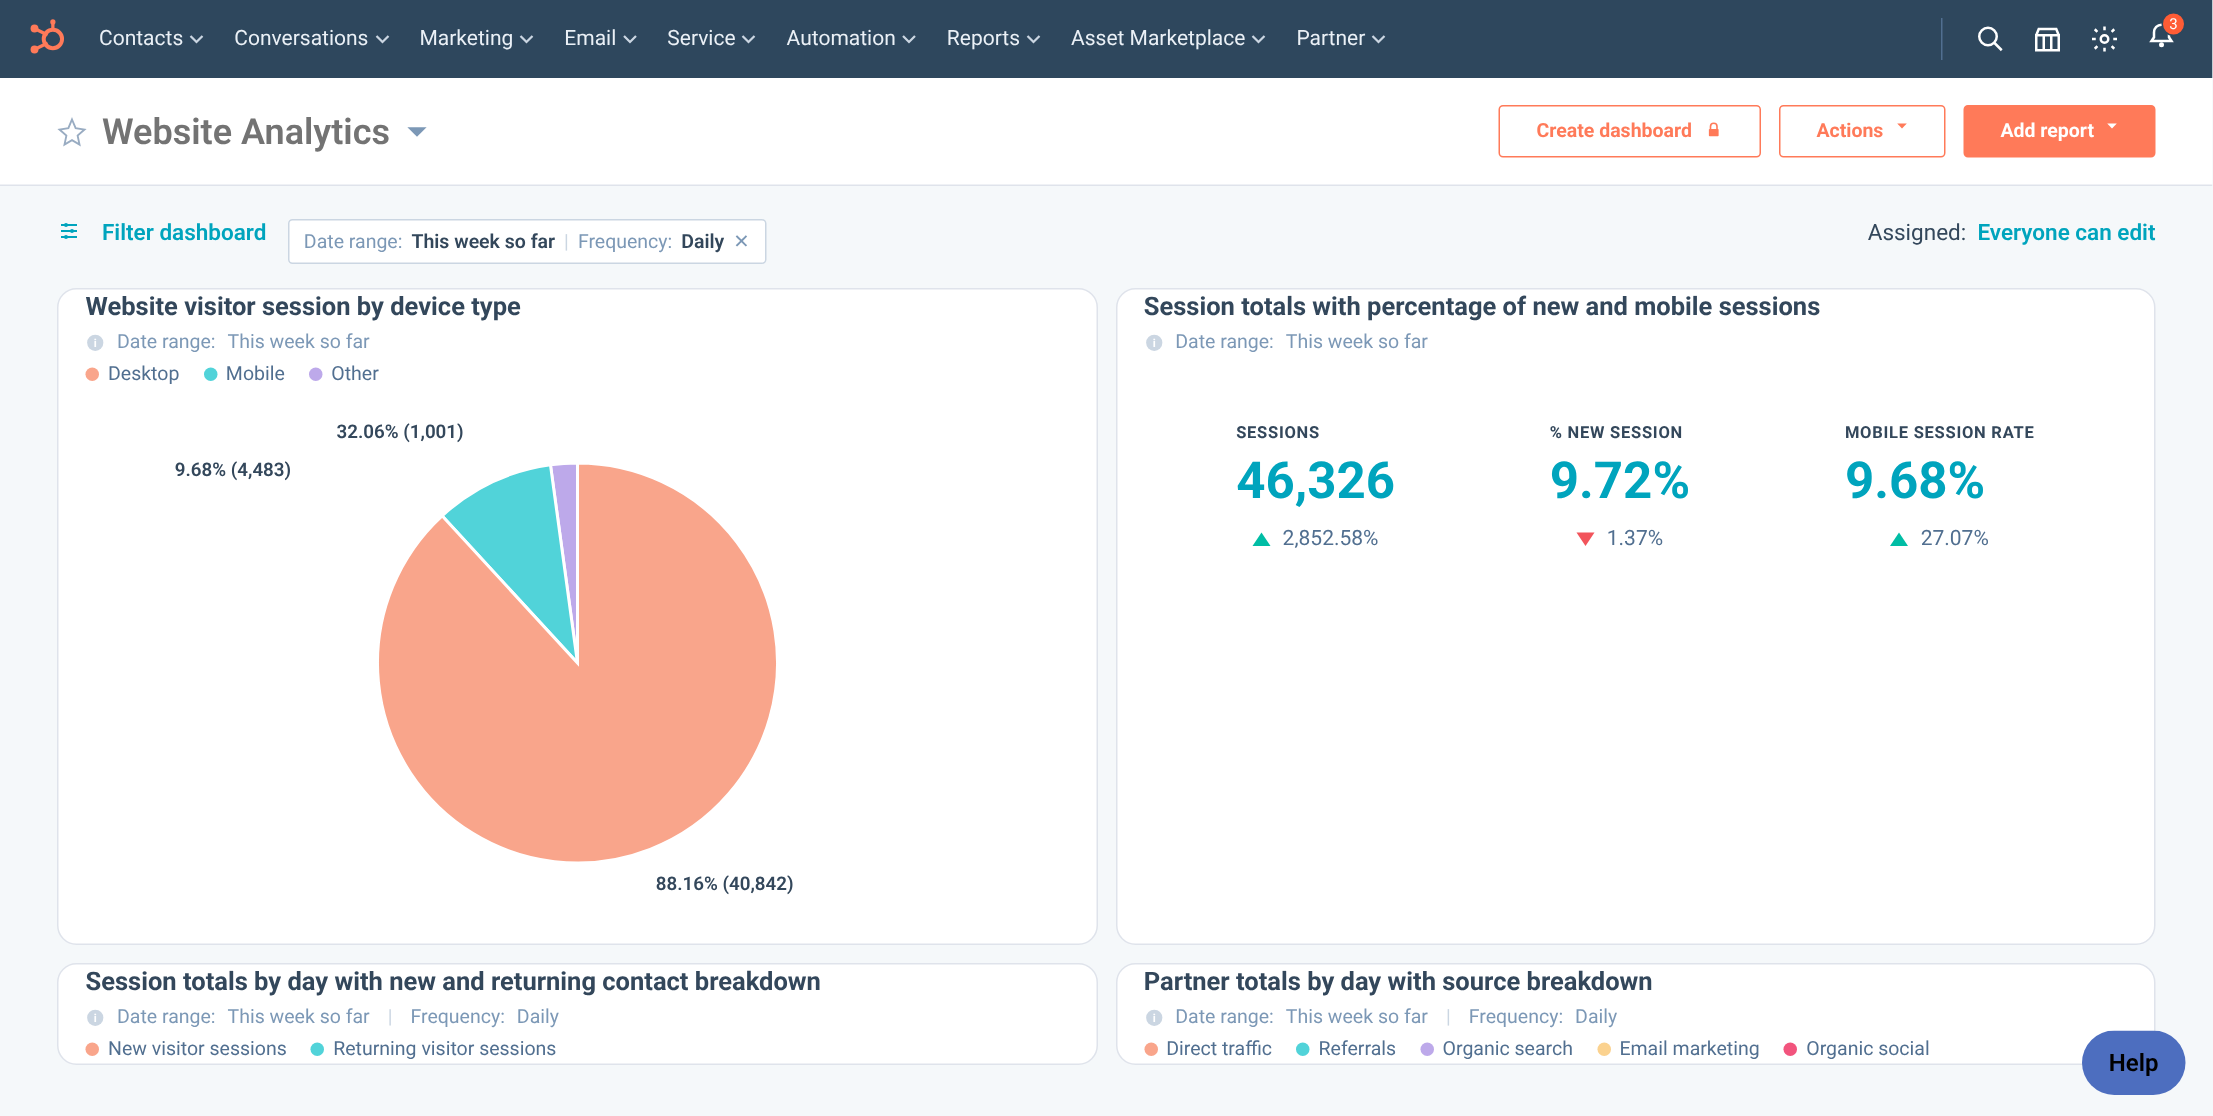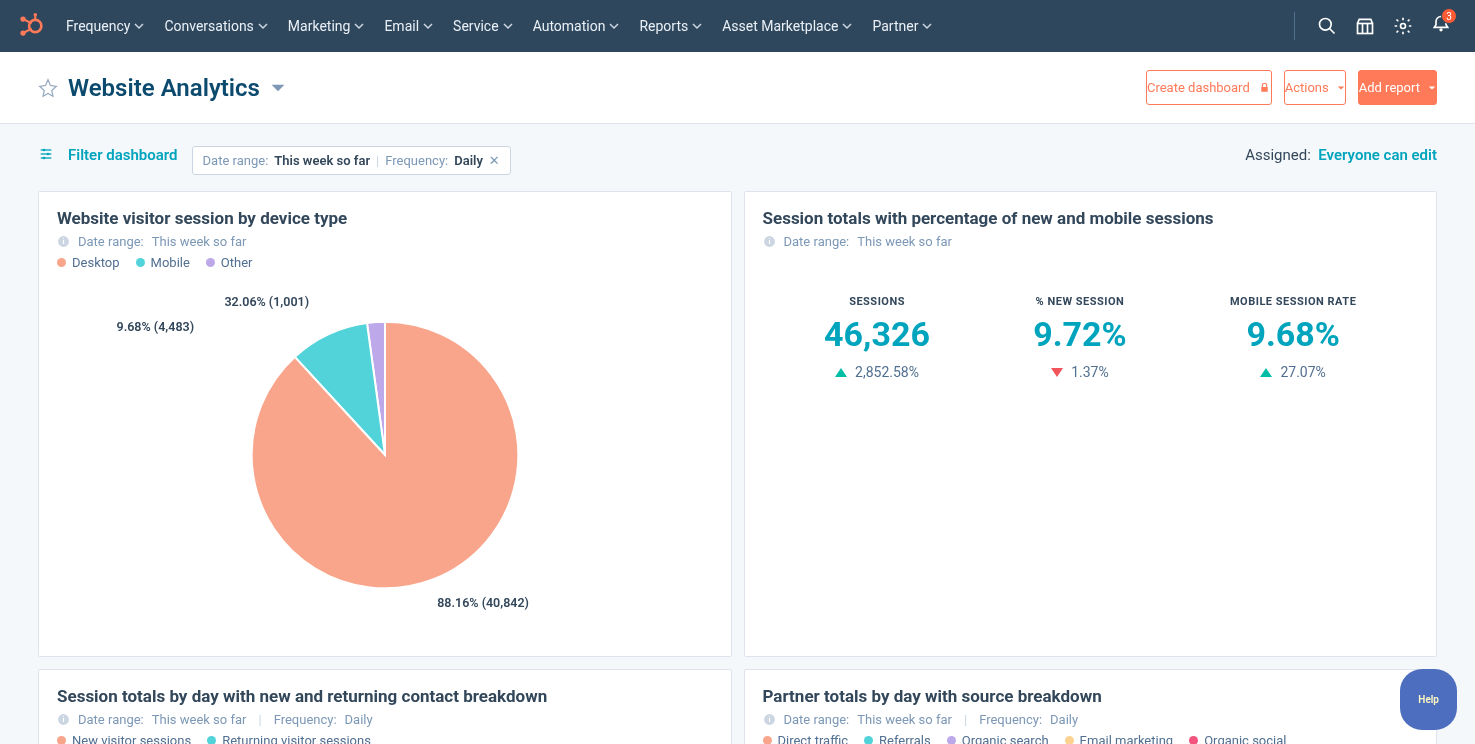--- a/index.html
+++ b/index.html
@@ -7,72 +7,72 @@
 .topnav{background:#2e475d;height:52px;display:flex;align-items:center;padding:0 16px;color:#fff}
 .logo{width:28px;height:28px;margin-right:14px}
 .nav-items{display:flex;gap:4px}
 .nav-item{padding:8px 8px;font-size:14px;color:#eaf0f6;cursor:pointer;display:flex;align-items:center;gap:4px}
 .nav-right{margin-left:auto;display:flex;align-items:center;gap:18px;padding-right:8px}
 .nav-divider{width:1px;height:28px;background:#516f90;margin-right:4px}
 .nav-icon{width:20px;height:20px;fill:#fff;cursor:pointer;position:relative}
 .badge{position:absolute;top:-6px;right:-6px;background:#ff5c35;color:#fff;border-radius:50%;width:16px;height:16px;font-size:10px;display:flex;align-items:center;justify-content:center;border:1.5px solid #2e475d}
 .header{background:#fff;border-bottom:1px solid #dfe3eb;padding:18px 38px;display:flex;align-items:center}
 .star{width:20px;height:20px;stroke:#99acc2;fill:none;margin-right:10px}
-.title{color:#0c4a6e;font-size:24px;font-weight:600;margin-right:10px}
+.title{color:#737373;font-size:24px;font-weight:600;margin-right:10px}
 .title-caret{fill:#7c98b6}
 .header-actions{margin-left:auto;display:flex;gap:12px}
-.btn{padding:9px 0;border-radius:3px;font-size:13px;font-weight:400;cursor:pointer;display:inline-flex;align-items:center;gap:8px}
+.btn{padding:9px 24px;border-radius:3px;font-size:13px;font-weight:700;cursor:pointer;display:inline-flex;gap:8px}
 .btn-outline{background:#fff;border:1px solid #ff7a59;color:#ff7a59}
 .btn-solid{background:#ff7a59;border:1px solid #ff7a59;color:#fff}
 .filterbar{padding:22px 38px 16px;display:flex;align-items:flex-start;gap:14px}
 .filter-icon{width:16px;height:16px;fill:#00a4bd}
 .filter-link{color:#00a4bd;font-weight:600;font-size:15px}
 .filter-chip{border:1px solid #cbd6e2;border-radius:3px;padding:6px 10px;font-size:13px;display:flex;align-items:center;gap:6px;background:#fff}
 .chip-sep{color:#cbd6e2}
 .chip-x{color:#7c98b6;cursor:pointer}
 .assigned{margin-left:auto;font-size:15px}
 .assigned-link{color:#00a4bd;font-weight:600}
 .grid{padding:0 38px 20px;display:grid;grid-template-columns:1fr 1fr;gap:12px}
-.card{background:#fff;border:1px solid #dfe3eb;border-radius:2px;padding:16px 18px}
+.card{background:#fff;border:1px solid #dfe3eb;border-radius:13px;padding:2px 18px}
 .card-title{font-size:17px;font-weight:700;color:#33475b;margin-bottom:6px}
 .card-meta{font-size:13px;color:#7c98b6;display:flex;align-items:center;gap:8px;margin-bottom:6px}
 .info-icon{width:13px;height:13px;fill:#cbd6e2}
 .legend{display:flex;flex-wrap:wrap;gap:16px;font-size:13px;color:#516f90;margin-top:4px}
 .legend-item{display:flex;align-items:center;gap:6px}
 .dot{width:9px;height:9px;border-radius:50%}
 .pie-wrap{position:relative;width:100%;height:370px;display:flex;align-items:center;justify-content:center}
 .pie-label{position:absolute;font-size:12.5px;font-weight:600;color:#33475b;white-space:nowrap}
 .kpi-row{display:flex;justify-content:space-around;padding:40px 10px 20px}
-.kpi{text-align:center}
+.kpi{text-align:left}
 .kpi-label{font-size:11px;font-weight:700;letter-spacing:.5px;color:#33475b;margin-bottom:6px}
 .kpi-value{font-size:34px;font-weight:700;color:#00a4bd;margin-bottom:10px}
 .kpi-delta{font-size:14px;color:#516f90;display:flex;align-items:center;justify-content:center;gap:8px}
 .tri-up{width:0;height:0;border-left:6px solid transparent;border-right:6px solid transparent;border-bottom:9px solid #00bda5}
 .tri-down{width:0;height:0;border-left:6px solid transparent;border-right:6px solid transparent;border-top:9px solid #f2545b}
-.help-btn{position:fixed;right:18px;bottom:14px;background:#4d6ebf;color:#fef9c3;border-radius:22px;padding:25px 18px;font-size:10px;font-weight:600;cursor:pointer}
+.help-btn{position:fixed;right:18px;bottom:14px;background:#4d6ebf;color:#000000;border-radius:22px;padding:12px 18px;font-size:16px;font-weight:600;cursor:pointer}
 .meta-sep{color:#cbd6e2;margin:0 4px}
 .chev{width:10px;height:10px}
 .lock{width:13px;height:13px;fill:#ff7a59}
 </style>
 </head>
 <body>
 
 <div class="topnav">
   <svg class="logo" viewBox="0 0 32 32">
       <circle cx="8" cy="8" r="3" fill="#ff7a59"></circle>
       <circle cx="8" cy="24" r="3" fill="#ff7a59"></circle>
       <circle cx="22" cy="16" r="7" fill="none" stroke="#ff7a59" stroke-width="3"></circle>
       <line x1="8" y1="8" x2="18" y2="13" stroke="#ff7a59" stroke-width="2.5"></line>
       <line x1="8" y1="24" x2="18" y2="19" stroke="#ff7a59" stroke-width="2.5"></line>
       <line x1="22" y1="9" x2="22" y2="3" stroke="#ff7a59" stroke-width="2.5"></line>
       <circle cx="22" cy="3" r="2" fill="#ff7a59"></circle>
     </svg>
   <div class="nav-items">
     <div class="nav-item">
-        <span>Frequency</span>
+        <span>Contacts</span>
         <svg class="chev" viewBox="0 0 10 10">
           <path d="M1 3l4 4 4-4" stroke="#cbd6e2" fill="none" stroke-width="1.5"></path>
         </svg>
       </div>
     <div class="nav-item">
         <span>Conversations</span>
         <svg class="chev" viewBox="0 0 10 10">
           <path d="M1 3l4 4 4-4" stroke="#cbd6e2" fill="none" stroke-width="1.5"></path>
         </svg>
       </div>

